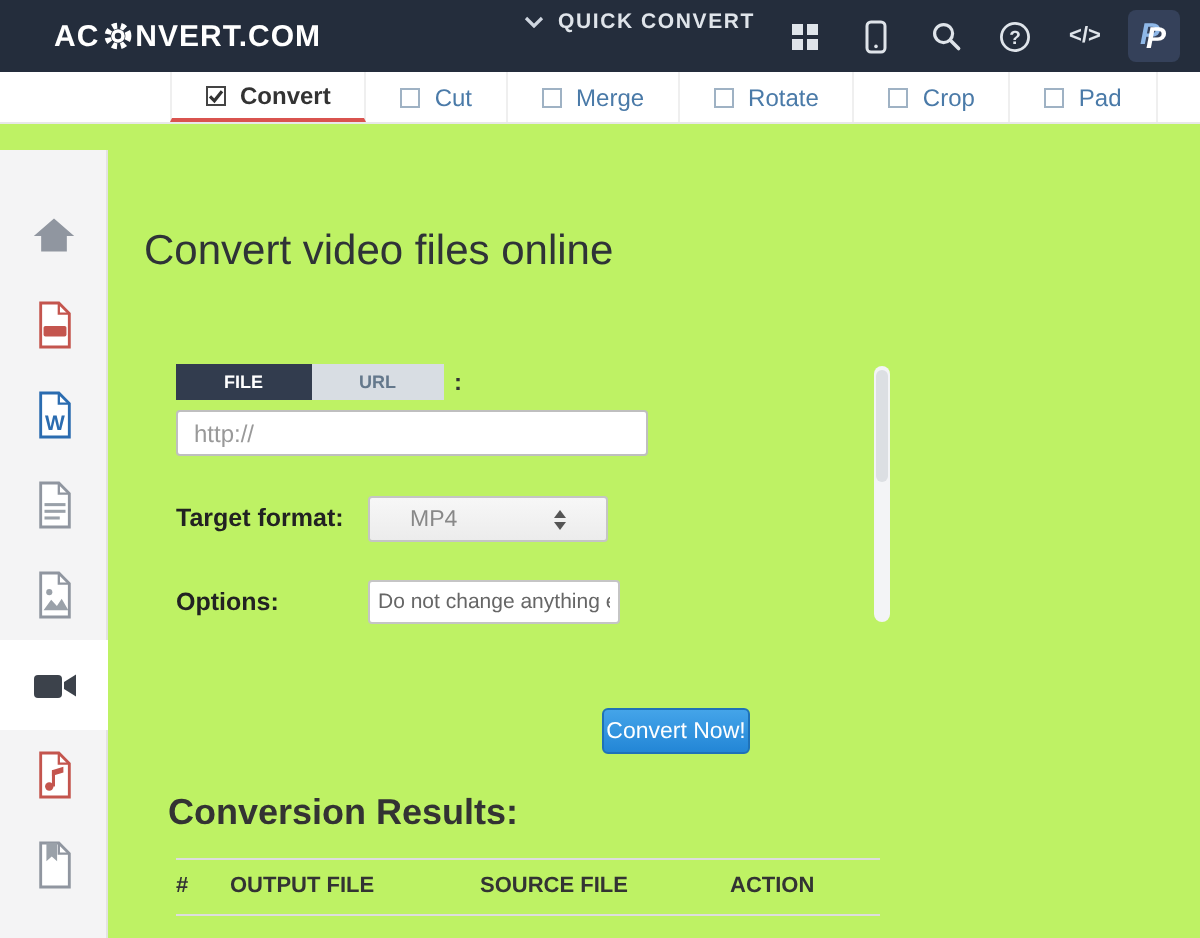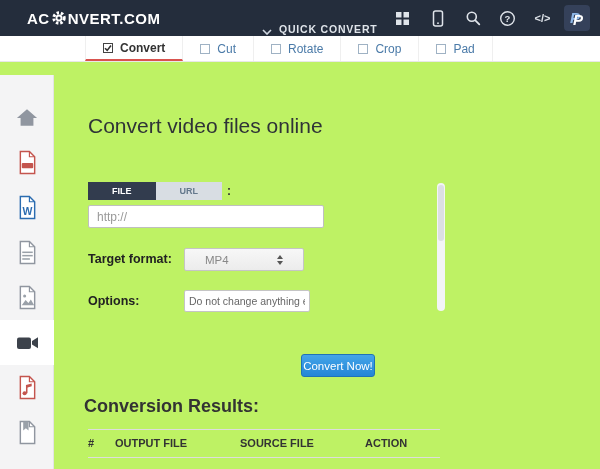--- a/index.html
+++ b/index.html
@@ -7,22 +7,22 @@
     font-family:"Liberation Sans", sans-serif; }
   .screen { position:relative; width:600px; height:469px; background:#bef264; }
 
   
   .topbar { position:absolute; left:0; top:0; width:600px; height:36px;
     background:#242d3c; display:flex; align-items:center; }
   .logo { display:flex; align-items:center; margin-left:27px; color:#fff;
     font-size:15px; font-weight:bold; letter-spacing:.5px; cursor:pointer; }
   .logo svg { margin:0 1px; display:block; }
   .quick-convert { position:absolute; left:262px; top:0; height:21px;
-    display:flex; align-items:flex-end; gap:7px; color:#dfe4ea;
-    font-size:10.5px; font-weight:600; letter-spacing:.8px; cursor:pointer;margin-top:14px; }
+    display:flex; align-items:center; gap:7px; color:#dfe4ea;
+    font-size:10.5px; font-weight:600; letter-spacing:.8px; cursor:pointer; }
   .topbar-icons { position:absolute; right:6px; top:0; height:36px;
     display:flex; align-items:center; }
   .tb-icon { width:35px; height:36px; display:flex; align-items:center;
     justify-content:center; cursor:pointer; color:#dfe4ea; }
   .tb-icon.code { font-size:11px; font-weight:bold; letter-spacing:0; }
   .tb-icon.paypal-cell { width:34px; }
   .pp-box { width:26px; height:26px; background:#35415a; border-radius:4px;
     position:relative; display:flex; align-items:center; justify-content:center; }
   .pp-box .pp-back, .pp-box .pp-front { position:absolute; font-style:italic;
     font-weight:bold; font-size:15px; line-height:1; }
@@ -44,21 +44,21 @@
   .cb.checked { border-color:#444; }
 
   
   .sidebar { position:absolute; left:0; top:75px; width:54px; height:394px;
     background:#f4f4f5; border-right:1px solid #e3e3e3; padding-top:20px; }
   .side-item { width:54px; height:45px; display:flex; align-items:center;
     justify-content:center; cursor:pointer; }
   .side-item.active { background:#fff; }
 
   
-  .page-title { position:absolute; left:88px; top:114px; font-size:21px;
+  .page-title { position:absolute; left:72px; top:114px; font-size:21px;
     font-weight:400; color:#2f3337; }
 
   .seg-row { position:absolute; left:88px; top:182px; display:flex;
     align-items:center; }
   .seg { font-size:9px; font-weight:bold; padding:4px 24px; cursor:pointer; }
   .seg-file { background:#323c4e; color:#fff; }
   .seg-url  { background:#d8dde3; color:#64788c; }
   .seg-colon { margin-left:5px; font-size:12px; font-weight:bold; color:#333; }
 
   .url-input { position:absolute; left:88px; top:205px; width:236px; height:23px;
@@ -178,20 +178,24 @@
           </svg>
       </span>
       <span class="tab-label">Convert</span>
     </div>
     <div class="tab">
       <span class="cb"></span>
       <span class="tab-label">Cut</span>
     </div>
     <div class="tab">
       <span class="cb"></span>
+      <span class="tab-label">Merge</span>
+    </div>
+    <div class="tab">
+      <span class="cb"></span>
       <span class="tab-label">Rotate</span>
     </div>
     <div class="tab">
       <span class="cb"></span>
       <span class="tab-label">Crop</span>
     </div>
     <div class="tab">
       <span class="cb"></span>
       <span class="tab-label">Pad</span>
     </div>

